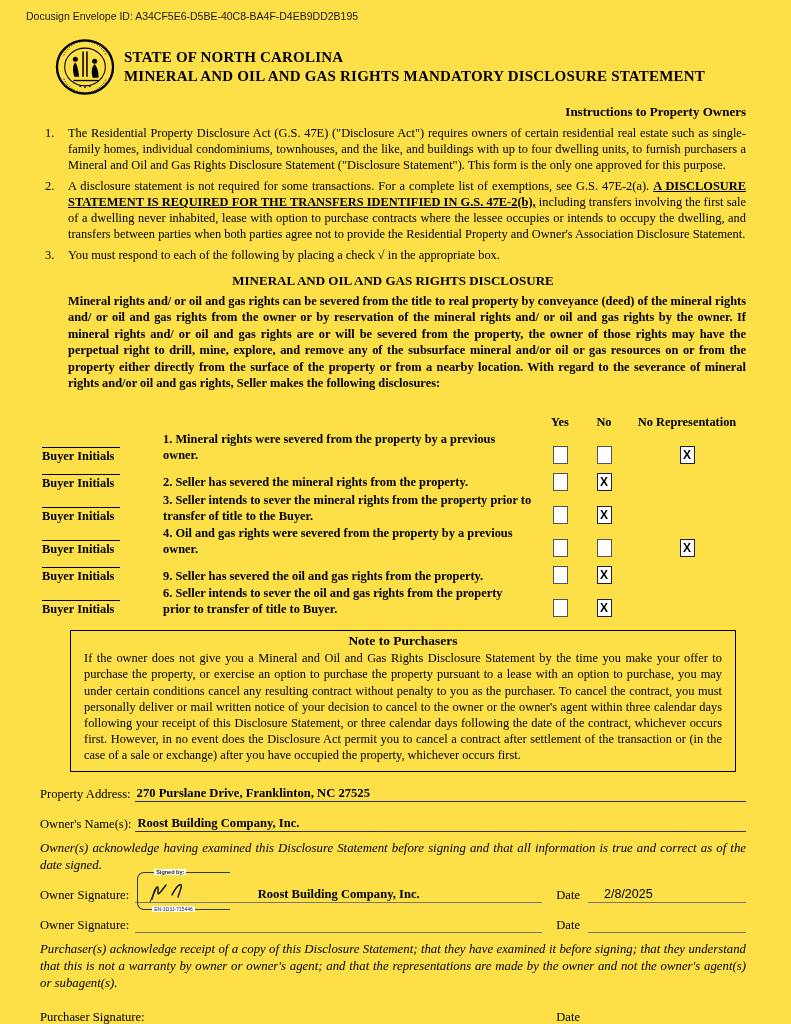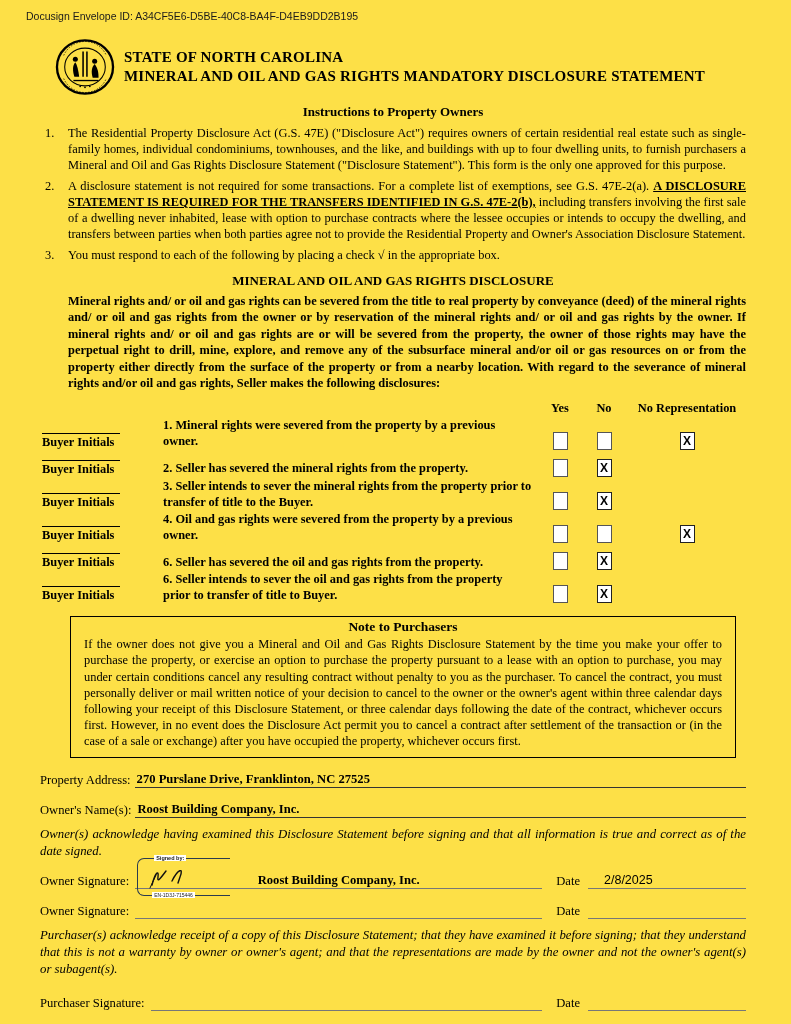--- a/index.html
+++ b/index.html
@@ -4,29 +4,29 @@
 <style>
   html,body{margin:0;padding:0;background:#fff;}
   .page{position:relative;width:791px;height:1024px;background:#fde047;color:#000;
         font-family:"Liberation Serif",serif;overflow:hidden;box-sizing:border-box;
         padding:10px 45px 0 40px;}
   .envelope{font-family:"Liberation Sans",sans-serif;font-size:10.5px;color:#1a1a1a;margin-left:-14px;}
   .header{display:flex;align-items:center;margin-top:16px;margin-left:14px;}
   .seal{width:62px;height:58px;flex:0 0 auto;margin-right:8px;}
   .titles{line-height:1.25;}
   .title-line{font-weight:bold;font-size:15px;letter-spacing:.2px;}
-  .instr-head{text-align:center;font-weight:bold;font-size:13px;margin-top:8px;}
+  .instr-head{text-align:right;font-weight:bold;font-size:13px;margin-top:8px;}
   .oli{display:flex;margin-top:6px;font-size:12.4px;line-height:1.27;}
   .oli .num{width:28px;flex:0 0 auto;padding-left:5px;box-sizing:border-box;}
   .oli .litext{flex:1;text-align:justify;}
   .bu{font-weight:bold;text-decoration:underline;}
   .disc-head{text-align:center;font-weight:bold;font-size:13px;margin-top:9px;}
   .disc-intro{margin-top:4px;margin-left:28px;font-weight:bold;font-size:12.4px;
               line-height:1.32;text-align:justify;}
-  .cols-head{display:flex;margin-top:10px;font-weight:bold;font-size:12.4px;}
+  .cols-head{display:flex;margin-top:24px;font-weight:bold;font-size:12.4px;}
   .cols-head .sp{width:498px;flex:0 0 auto;}
   .cell{flex:0 0 auto;text-align:center;}
   .cell.yes{width:44px;}
   .cell.no{width:44px;}
   .cell.norep{width:122px;}
   .d-row{display:flex;margin-top:1px;align-items:flex-end;font-size:12.4px;}
   .initials{width:123px;flex:0 0 auto;box-sizing:border-box;padding-left:2px;padding-top:9px;}
   .initials .iline{width:78px;border-top:1.6px solid #000;margin-bottom:1px;}
   .initials .ilabel{font-weight:bold;font-size:12.4px;}
   .statement{width:375px;flex:0 0 auto;font-weight:bold;line-height:1.3;padding-right:6px;box-sizing:border-box;}
@@ -154,21 +154,21 @@
     <span class="cell yes"><span class="cbx"></span></span>
     <span class="cell no"><span class="cbx"></span></span>
     <span class="cell norep"><span class="cbx" style="border-color: rgb(34, 34, 34);">X</span></span>
   </div>
 
   <div class="d-row">
     <div class="initials">
         <div class="iline"></div>
         <div class="ilabel">Buyer Initials</div>
       </div>
-    <div class="statement">6. Seller has severed the oil and gas rights from the property.</div>
+    <div class="statement">9. Seller has severed the oil and gas rights from the property.</div>
     <span class="cell yes"><span class="cbx"></span></span>
     <span class="cell no"><span class="cbx" style="border-color: rgb(34, 34, 34);">X</span></span>
     <span class="cell norep"><span class="cbx" style="visibility: hidden;"></span></span>
   </div>
 
   <div class="d-row">
     <div class="initials">
         <div class="iline"></div>
         <div class="ilabel">Buyer Initials</div>
       </div>

